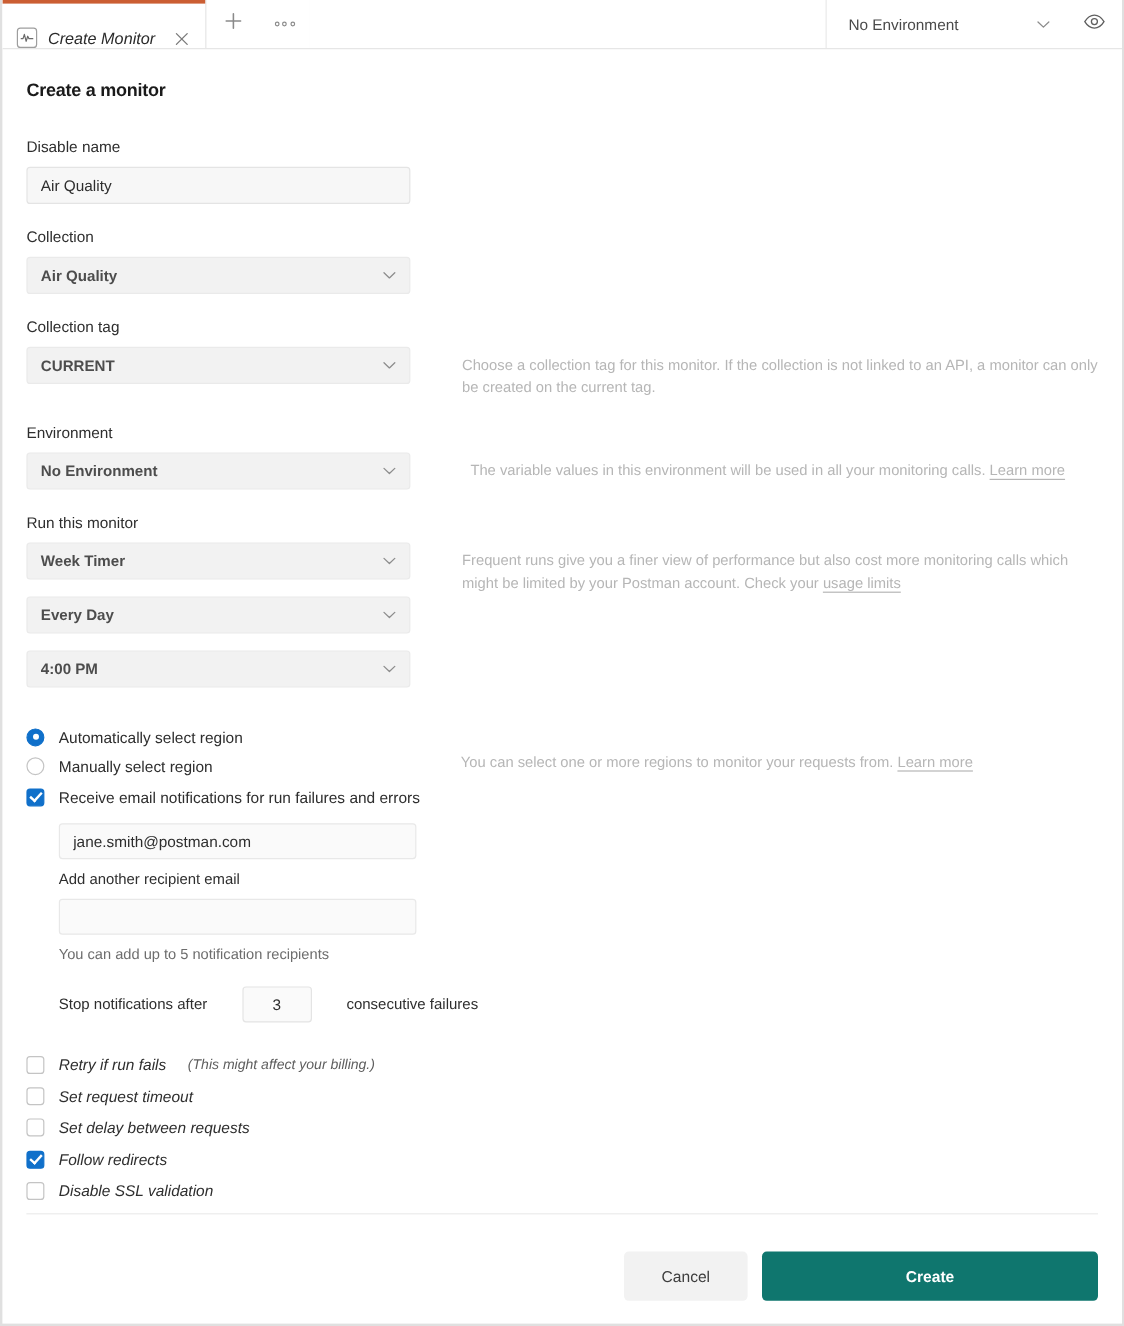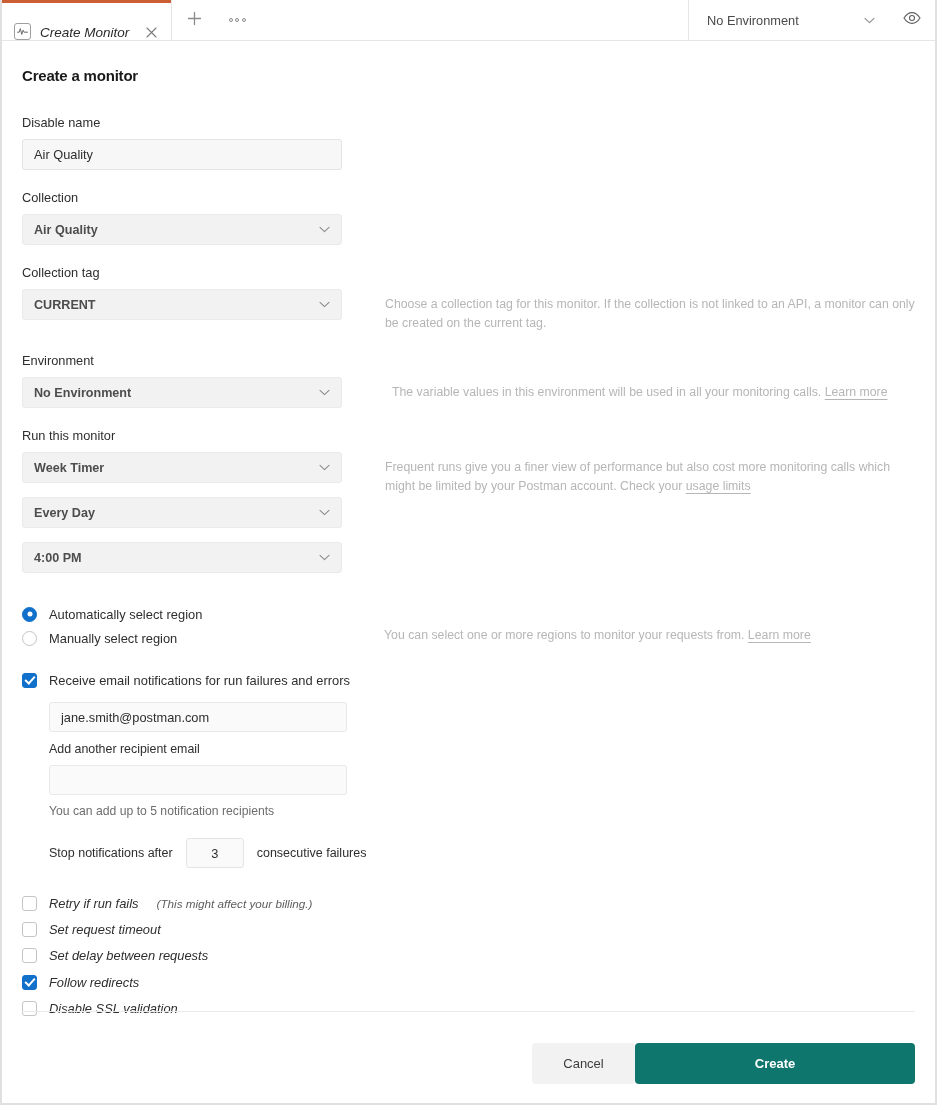--- a/index.html
+++ b/index.html
@@ -273,21 +273,21 @@
   }
   .note {
     font-size: 12.2px;
     color: #6d6d6d;
     margin: 9px 0 0 0;
   }
 
   .stop-row {
     display: flex;
     align-items: center;
-    gap: 13px;
+    gap: 29px;
     margin-top: 20px;
   }
   .stop-text { font-size: 12.5px; color: #2e2e2e; }
   .num-input {
     width: 58px;
     height: 30px;
     background: #fafafa;
     border: 1px solid #e4e4e4;
     border-radius: 3px;
     text-align: center;
@@ -320,21 +320,21 @@
     top: 1011px;
     height: 1px;
     background: #ebebeb;
   }
   .footer {
     position: absolute;
     left: 16px; right: 0;
     top: 1043px;
     display: flex;
     justify-content: flex-end;
-    gap: 0;
+    gap: 12px;
     padding: 0 20px;
   }
   .btn-cancel {
     width: 103px;
     height: 41px;
     background: #f2f2f2;
     border: none;
     border-radius: 4px;
     font-size: 13px;
     color: #3d3d3d;
@@ -517,21 +517,21 @@
         <div class="opt-row">
           <span class="radio"></span>
           <span class="opt-label">Manually select region</span>
         </div>
       </div>
       <div class="helper" style="padding-top:24px;margin-left:42px;"><span>You can select one or more regions to monitor your requests from.</span>
         <a>Learn more</a>
       </div>
     </div>
 
-    <div class="opt-row" style="margin-top:18px;">
+    <div class="opt-row" style="margin-top:2px;">
       <span class="cbox checked"></span>
       <span class="opt-label">Receive email notifications for run failures and errors</span>
     </div>
 
     <div class="email-block">
       <input class="email-input" type="text" value="jane.smith@postman.com" style="">
       <div class="sub-label">Add another recipient email</div>
       <input class="email-input" type="text" placeholder="" style="">
       <div class="note">You can add up to 5 notification recipients</div>
 

